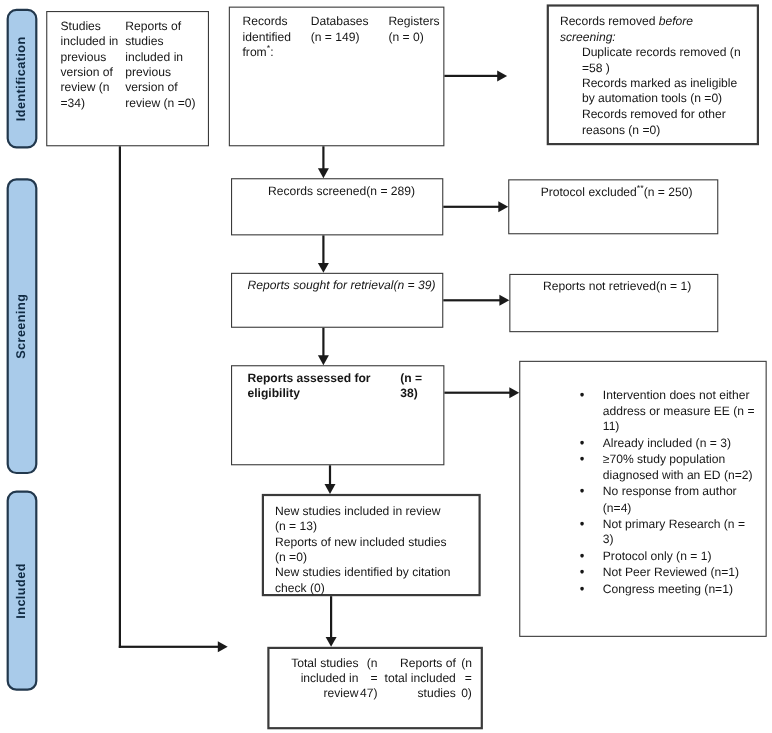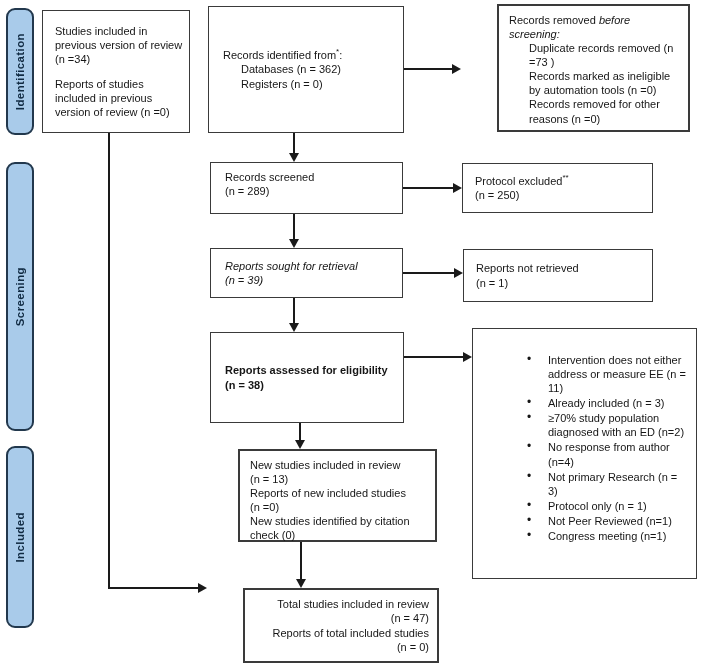--- a/index.html
+++ b/index.html
@@ -16,21 +16,21 @@
   .band span{
     writing-mode:vertical-rl;transform:rotate(180deg);
     font-weight:bold;font-size:11.5px;color:#102a42;letter-spacing:.4px;white-space:nowrap;
   }
   
   .bx{
     position:absolute;background:#fff;border:1.6px solid #3a3a3a;box-sizing:border-box;
     font-size:11px;line-height:1.28;color:#161616;
   }
   .bx.thick{border-width:2px;margin-left:36px;}
-  .vcenter{display:flex;flex-direction:column;justify-content:center;}
+  .vcenter{display:flex;justify-content:center;}
   .ind{padding-left:18px;}
   .hang{padding-left:20px;}
   .it{font-style:italic;}
   sup{font-size:8px;line-height:0;}
   
   .vline{position:absolute;width:2px;background:#1a1a1a;}
   .hline{position:absolute;height:2px;background:#1a1a1a;}
   .arr-down{position:absolute;width:0;height:0;
     border-left:5px solid transparent;border-right:5px solid transparent;border-top:9px solid #1a1a1a;}
   .arr-right{position:absolute;width:0;height:0;
@@ -55,27 +55,27 @@
 </div>
 
 <div class="bx vcenter" id="b-prev" style="left:42px;top:10px;width:148px;height:123px;padding:6px 6px 6px 12px;">
   <div>Studies included in previous version of review (n =34)</div>
   <div class="gap"></div>
   <div>Reports of studies included in previous version of review (n =0)</div>
 </div>
 
 <div class="bx vcenter" id="b-ident" style="left:208px;top:6px;width:196px;height:127px;padding:6px 6px 6px 14px;">
   <div><span>Records identified from</span><sup>*</sup><span>:</span></div>
-  <div class="ind">Databases (n = 362)</div>
+  <div class="ind">Databases (n = 149)</div>
   <div class="ind">Registers (n = 0)</div>
 </div>
 
 <div class="bx thick" id="b-removed" style="left:461px;top:4px;width:193px;height:128px;padding:7px 6px 6px 10px;">
   <div><span>Records removed </span><span class="it">before screening:</span></div>
-  <div class="hang">Duplicate records removed (n =73 )</div>
+  <div class="hang">Duplicate records removed (n =58 )</div>
   <div class="hang">Records marked as ineligible by automation tools (n =0)</div>
   <div class="hang">Records removed for other reasons (n =0)</div>
 </div>
 
 <div class="bx vcenter" id="b-screened" style="left:210px;top:162px;width:193px;height:52px;padding:4px 6px 12px 14px;">
   <div>Records screened</div>
   <div>(n = 289)</div>
 </div>
 
 <div class="bx vcenter" id="b-excluded" style="left:462px;top:163px;width:191px;height:50px;padding:4px 6px 4px 12px;">

